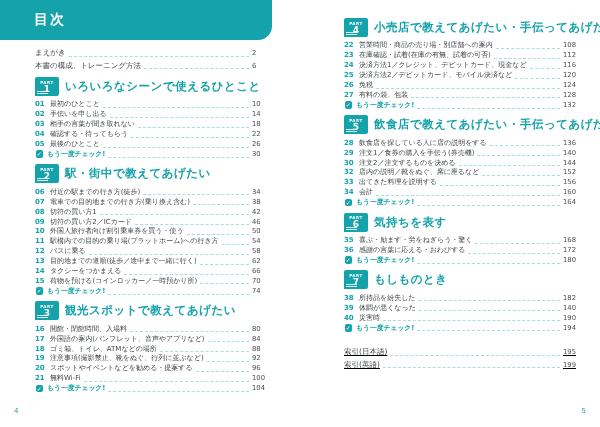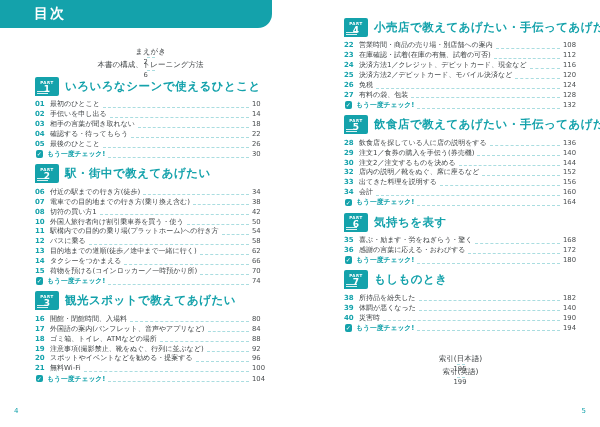--- a/index.html
+++ b/index.html
@@ -6,36 +6,36 @@
   html,body { width:600px; height:427px; }
   body {
     background:#ffffff;
     font-family:"DejaVu Sans", sans-serif;
     position:relative;
     overflow:hidden;
   }
   
   .banner {
     position:absolute; top:0; left:0;
-    width:272px; height:28px;
+    width:272px; height:40px;
     background:#14a2ab;
     border-bottom-right-radius:14px;
     display:flex; align-items:center;
   }
   .banner-title {
     color:#fff; font-weight:bold; font-size:14px;
     letter-spacing:2px; margin-left:34px;
   }
   
   .col { position:absolute; }
   .col-left  { left:35px;  top:47px; width:231px; }
   .col-right { left:344px; top:13px; width:233px; }
 
   .fm-row, .bm-row {
-    display:flex; align-items:center; height:12.5px; font-size:7.5px;flex-direction:column;
+    display:flex; align-items:center; height:12.5px; font-size:7.5px;
   }
   .fm-row .item-title, .bm-row .item-title { color:#3f4345; }
 
   .part-head {
     display:flex; align-items:center; gap:6px;
     margin:5px 0 3.5px 0;
   }
   .badge {
     width:24px; height:19px; flex:none;
     background:#14a2ab; color:#fff;
@@ -64,21 +64,21 @@
   .pg { color:#4a4e50; flex:none; min-width:14px; text-align:left; font-size:6.8px; }
 
   .check-row { display:flex; align-items:center; height:10.5px; font-size:6.8px; white-space:nowrap; }
   .check-icon {
     width:7.5px; height:7.5px; flex:none; margin:0 4px 0 0.5px;
     background:#14a2ab; border-radius:2px;
     color:#fff; font-size:6px; line-height:7.5px; text-align:center; font-weight:bold;
   }
   .check-label { color:#14a2ab; font-weight:bold; }
 
-  .back-matter { margin-top:21px; }
+  .back-matter { margin-top:13px;text-decoration:underline; }
 
   .corner-pg { position:absolute; bottom:12px; color:#14a2ab; font-size:7px; }
   .corner-pg.left  { left:14px; }
   .corner-pg.right { right:14px; }
 </style>
 </head>
 <body>
 
 <div class="banner">
   <span class="banner-title">目次</span>
@@ -163,20 +163,26 @@
           <span class="leader"></span>
           <span class="pg">38</span>
         </div>
         <div class="toc-row">
           <span class="no">08</span>
           <span class="item-title">切符の買い方1</span>
           <span class="leader"></span>
           <span class="pg">42</span>
         </div>
         <div class="toc-row">
+          <span class="no">09</span>
+          <span class="item-title">切符の買い方2／ICカード</span>
+          <span class="leader"></span>
+          <span class="pg">46</span>
+        </div>
+        <div class="toc-row">
           <span class="no">10</span>
           <span class="item-title">外国人旅行者向け割引乗車券を買う・使う</span>
           <span class="leader"></span>
           <span class="pg">50</span>
         </div>
         <div class="toc-row">
           <span class="no">11</span>
           <span class="item-title">駅構内での目的の乗り場(プラットホーム)への行き方</span>
           <span class="leader"></span>
           <span class="pg">54</span>

